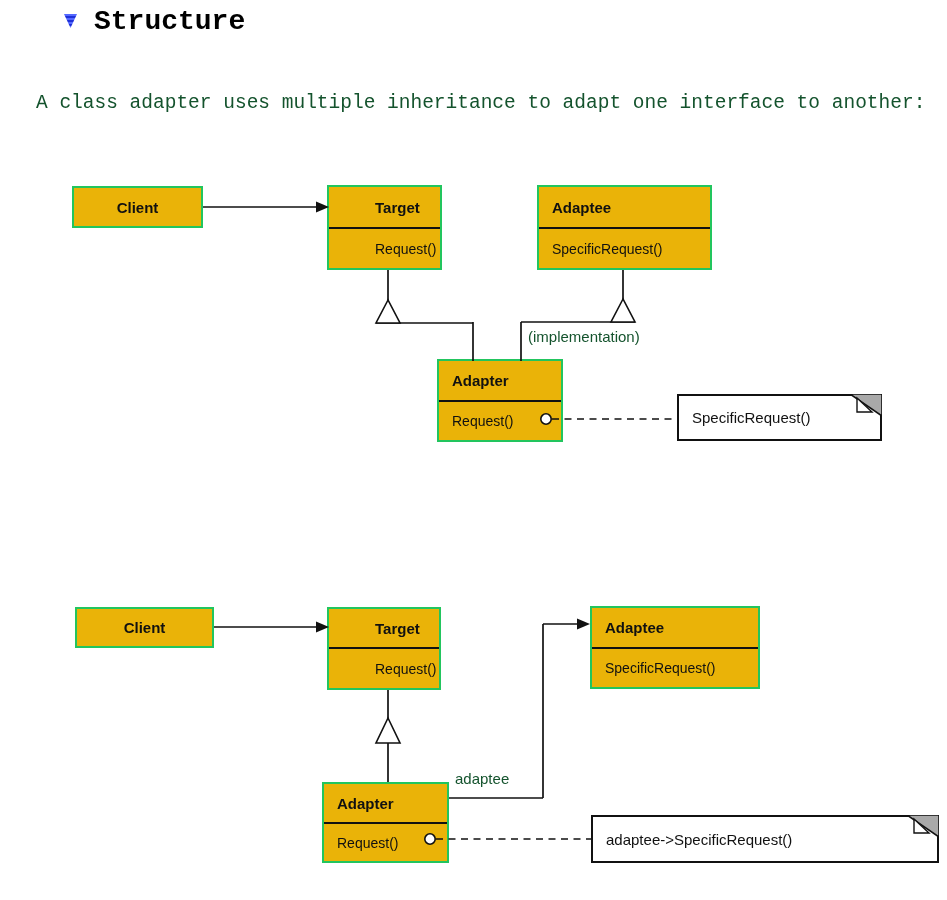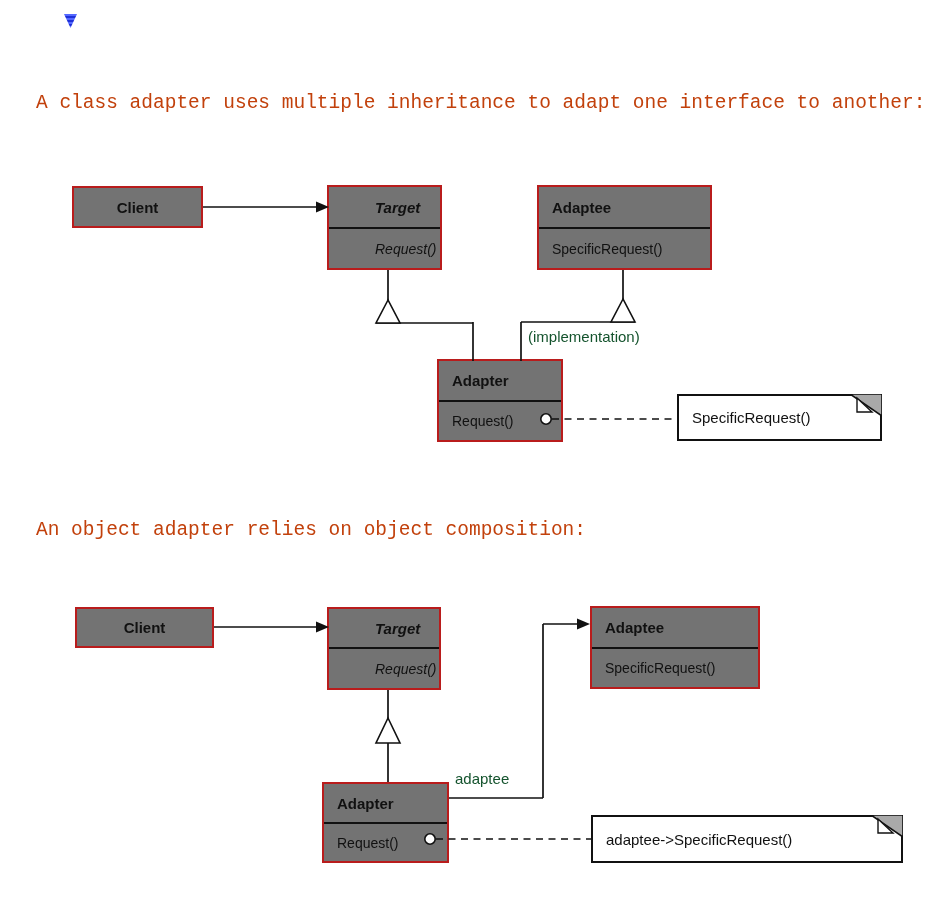--- a/index.html
+++ b/index.html
@@ -8,33 +8,33 @@
 
   
   .disclosure{position:absolute;left:64px;top:14px;width:13px;height:14px;cursor:pointer;
     background:repeating-linear-gradient(180deg,#5468ff 0 2px,#1e30d8 2px 4px);
     -webkit-clip-path:polygon(0 0,100% 0,50% 100%);clip-path:polygon(0 0,100% 0,50% 100%);}
   .h-title{position:absolute;left:94px;top:6px;font-family:"Liberation Mono",monospace;
     font-weight:bold;font-size:28px;color:#000;white-space:nowrap;}
 
   
   .para{position:absolute;left:36px;font-family:"Liberation Mono",monospace;
-    font-size:19.5px;color:#c2410c;white-space:nowrap;}
+    font-size:19.5px;color:#14532d;white-space:nowrap;}
   .para1{top:92px;}
   .para2{top:519px;}
 
   
-  .cls{position:absolute;box-sizing:border-box;border:2px solid #b91c1c;background:#737373;
+  .cls{position:absolute;box-sizing:border-box;border:2px solid #22c55e;background:#eab308;
     display:flex;flex-direction:column;z-index:2;}
   .cls-hd{box-sizing:border-box;display:flex;align-items:center;padding-left:13px;
     font-weight:bold;font-size:15px;border-bottom:2px solid #111;}
   .cls-bd{flex:1;display:flex;align-items:center;padding-left:13px;font-size:14px;}
   .cls.single{justify-content:center;}
   .cls.single .cls-hd{border-bottom:none;justify-content:center;padding-left:0;flex:1;}
-  .abstract .cls-hd,.abstract .cls-bd{font-style:italic;padding-left:46px;}
+  .abstract .cls-hd,.abstract .cls-bd{padding-left:46px;}
 
   
   .d1-client {left:72px; top:186px;width:131px;height:42px;}
   .d1-target {left:327px;top:185px;width:115px;height:85px;}
   .d1-target .cls-hd{height:42px;}
   .d1-adaptee{left:537px;top:185px;width:175px;height:85px;}
   .d1-adaptee .cls-hd{height:42px;}
   .d1-adapter{left:437px;top:359px;width:126px;height:83px;}
   .d1-adapter .cls-hd{height:41px;}
 
@@ -44,40 +44,40 @@
   .d2-target .cls-hd{height:40px;}
   .d2-adaptee{left:590px;top:606px;width:170px;height:83px;}
   .d2-adaptee .cls-hd{height:41px;}
   .d2-adapter{left:322px;top:782px;width:127px;height:81px;}
   .d2-adapter .cls-hd{height:40px;}
 
   
   .note{position:absolute;box-sizing:border-box;border:2px solid #111;background:#fff;
     display:flex;align-items:center;padding-left:13px;font-size:15px;z-index:2;}
   .d1-note{left:677px;top:394px;width:205px;height:47px;}
-  .d2-note{left:591px;top:815px;width:312px;height:48px;}
+  .d2-note{left:591px;top:815px;width:348px;height:48px;}
   .fold{position:absolute;top:-2px;right:-2px;}
 
   
   .lbl{position:absolute;font-size:15px;color:#14532d;white-space:nowrap;z-index:3;}
   .impl-lbl{left:528px;top:328px;}
   .adaptee-lbl{left:455px;top:770px;}
 
   
   .wires{position:absolute;left:0;top:0;z-index:5;pointer-events:none;}
 </style>
 </head>
 <body>
 
 <div class="page">
 
   <div class="disclosure"></div>
+  <div class="h-title">Structure</div>
 
   <div class="para para1">A class adapter uses multiple inheritance to adapt one interface to another:</div>
-  <div class="para para2">An object adapter relies on object composition:</div>
 
   <div class="cls single d1-client">
     <div class="cls-hd">Client</div>
   </div>
 
   <div class="cls abstract d1-target">
     <div class="cls-hd">Target</div>
     <div class="cls-bd">Request()</div>
   </div>
 

